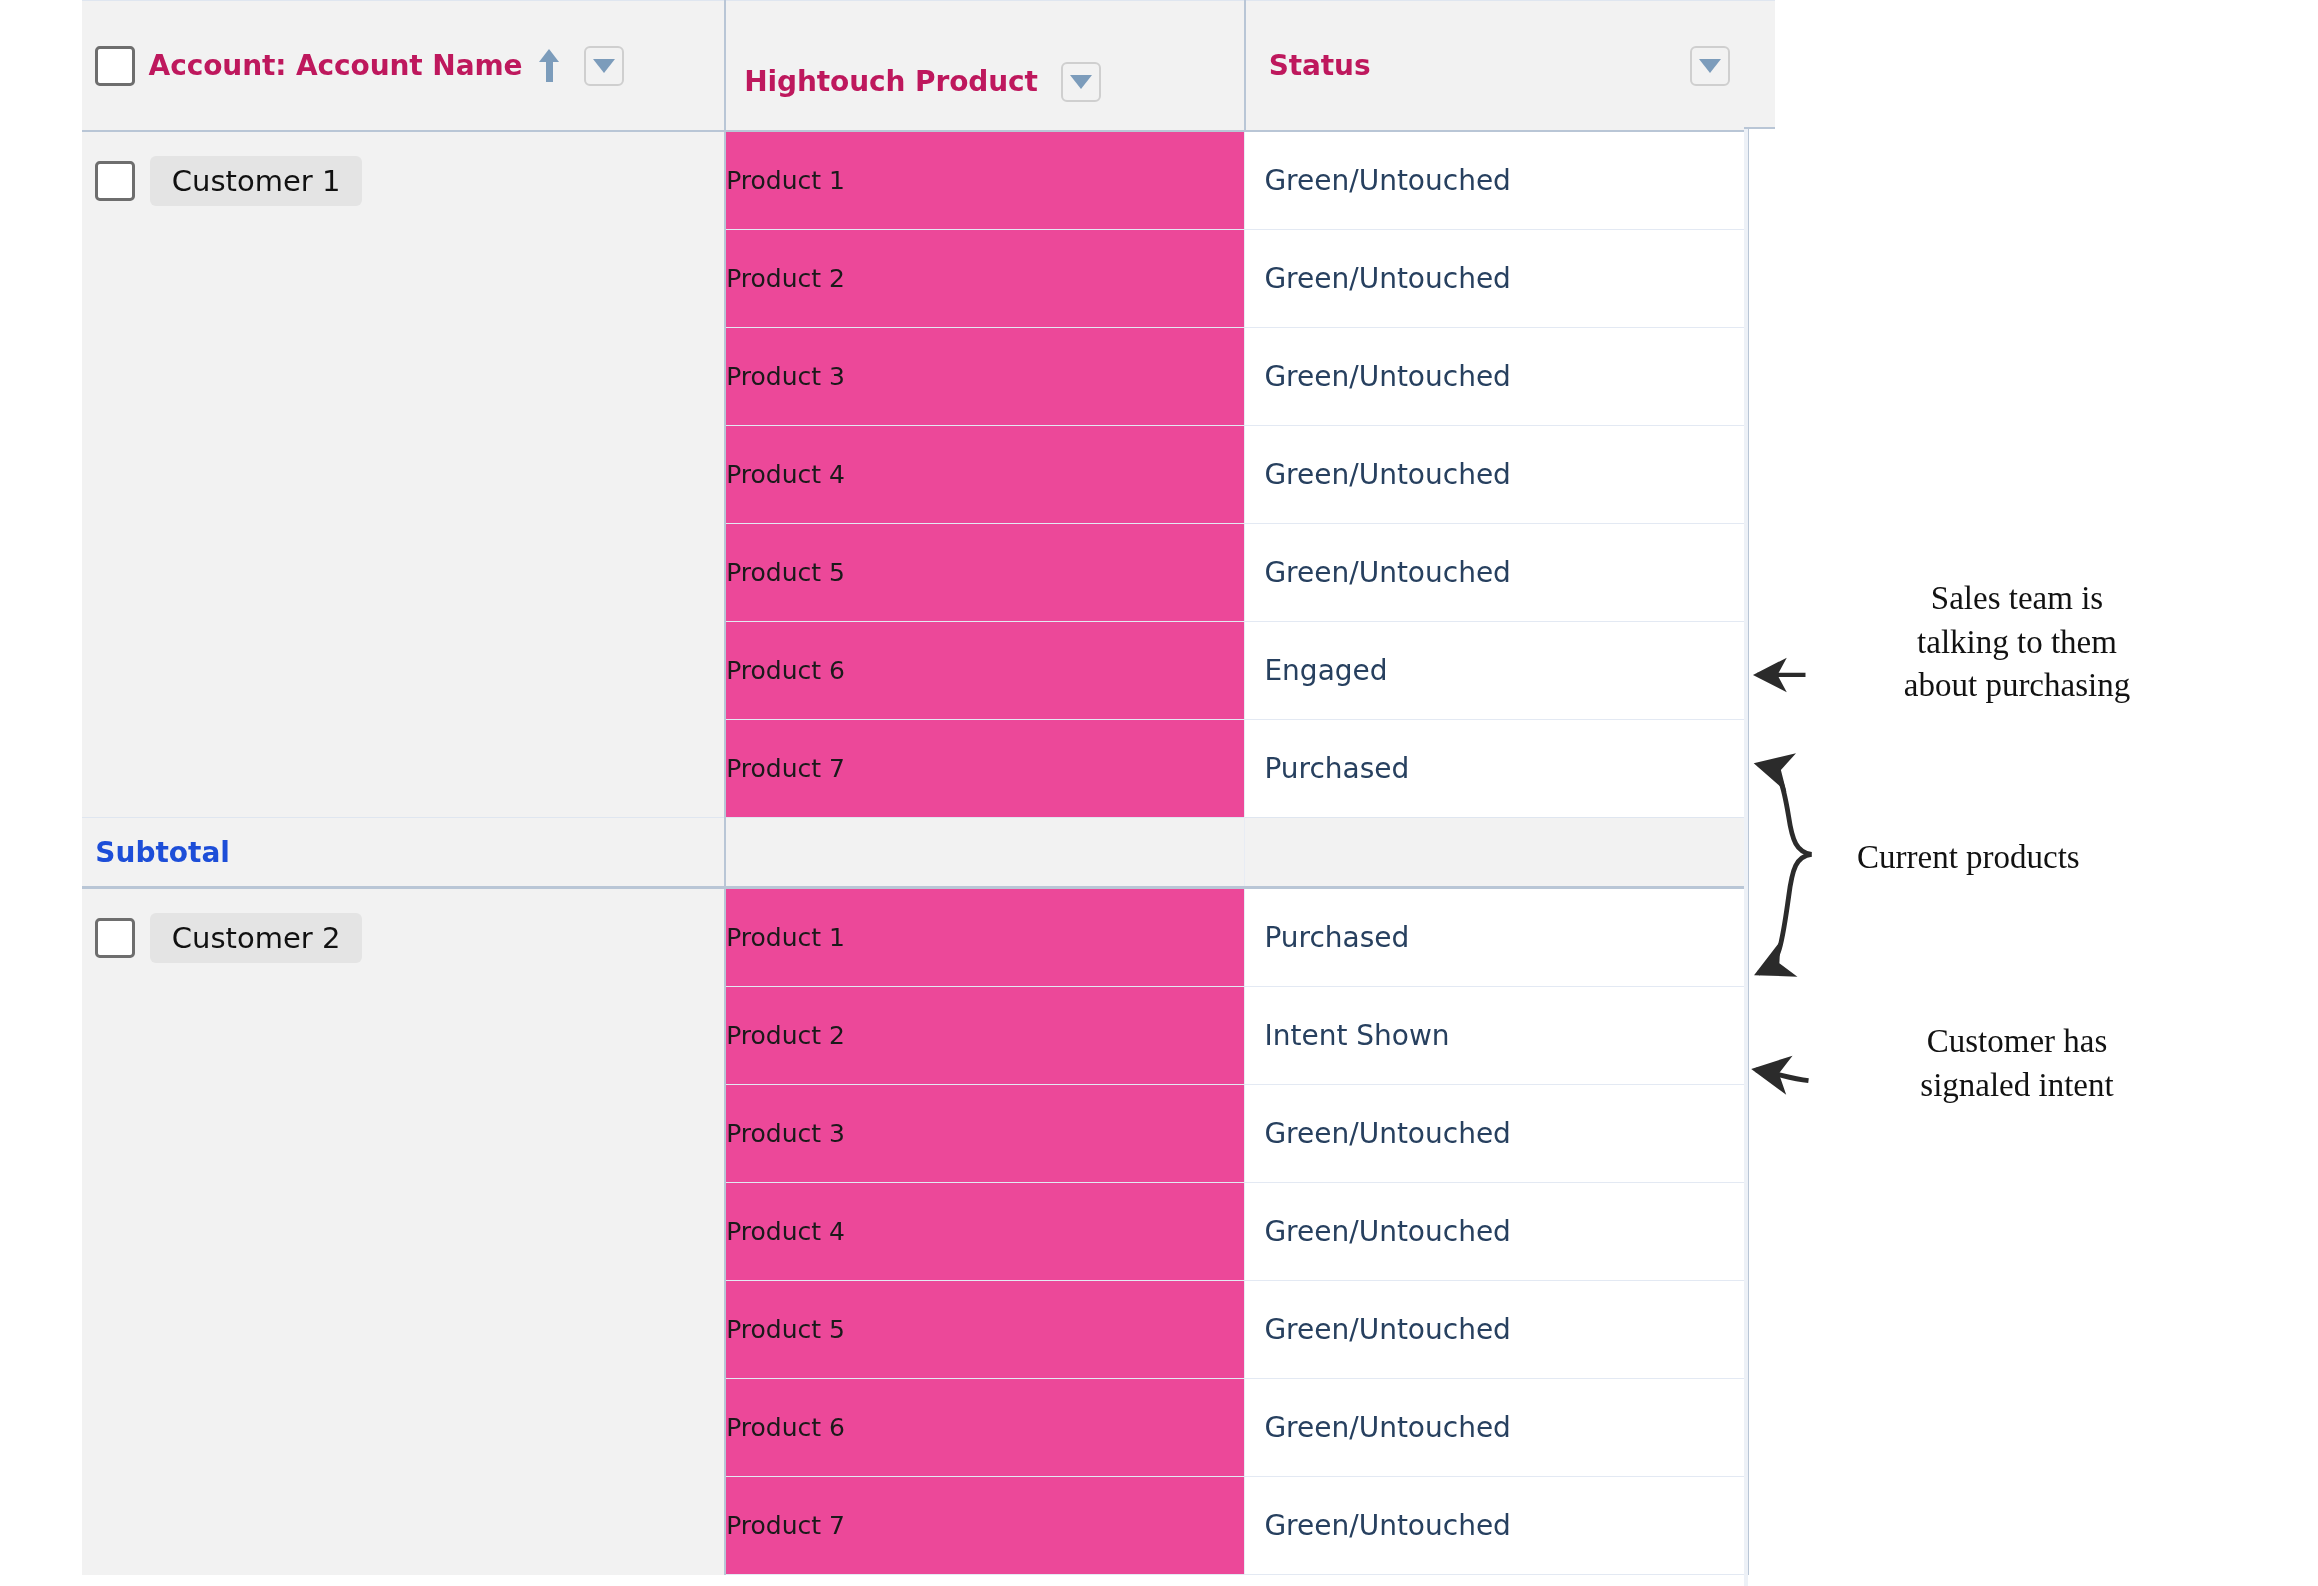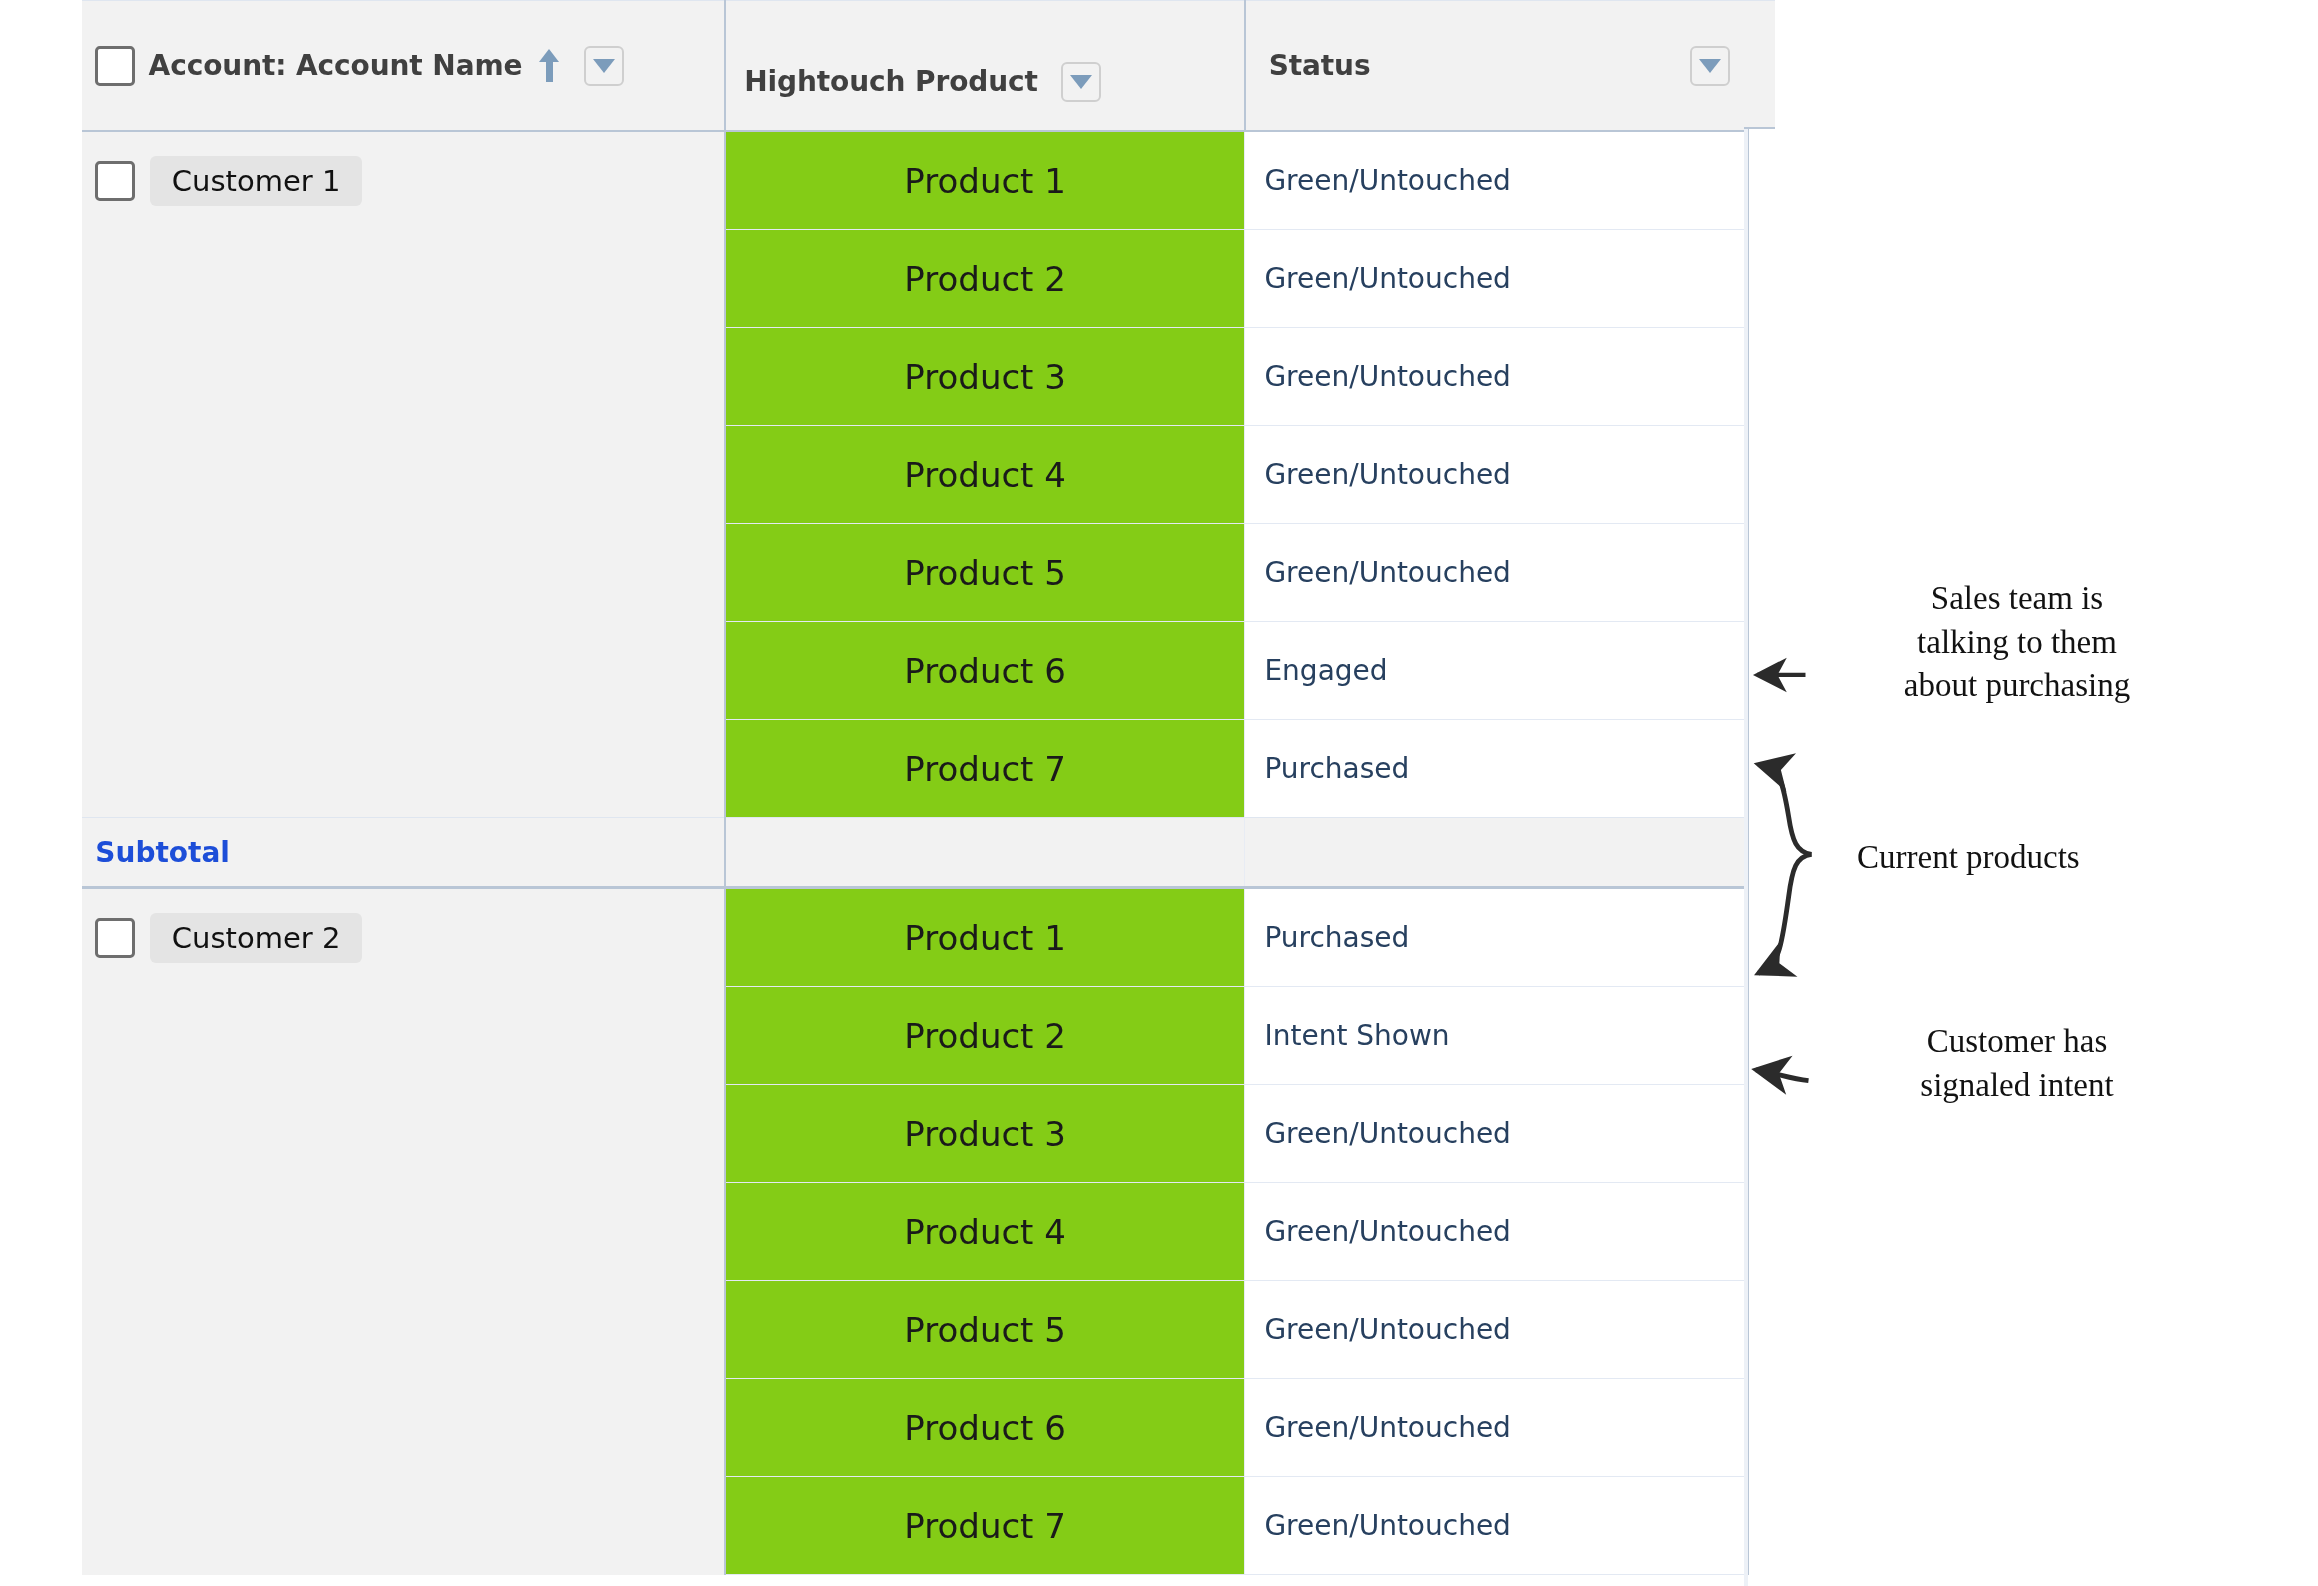--- a/index.html
+++ b/index.html
@@ -22,21 +22,21 @@
   
   thead th{
     background:#f2f2f2;
     border-top:1.8px solid #dfe6f0;
     border-bottom:2.4px solid #b9c6d6;
     padding:0;
     height:129px;
     vertical-align:middle;
     font-size:28px;
     font-weight:bold;
-    color:#404040;
+    color:#be185d;
     letter-spacing:-0.1px;
   }
   th.h-account{border-right:2.4px solid #b9c6d6;}
   th.h-product{border-right:2.4px solid #b9c6d6;}
   th.h-status{border-right:2.4px solid #b9c6d6;}
 
   .hdr-inner{display:flex;align-items:center;height:100%;box-sizing:border-box;}
   .hdr-account{padding-left:13.3px;gap:13.3px;}
   .hdr-product{padding-left:18px;gap:12px;margin-top:32px;}
   .hdr-status{padding-left:23px;gap:28px;}
@@ -89,26 +89,25 @@
     vertical-align:top;
   }
   .acct-inner{display:flex;align-items:center;gap:14.5px;padding:24px 0 0 13.3px;}
   .chip{
     background:#e4e4e4;border-radius:6px;
     padding:9.7px 22px;font-size:29px;color:#111111;white-space:nowrap;
     line-height:1.05;
   }
 
   td.prod{
-    background:#84cc16;
+    background:#ec4899;
     border-bottom:1.8px solid #e3e9f3;
     border-right:1.8px solid #e8ecf4;
-    text-align:center;
     height:97px;
-    font-size:34px;
+    font-size:25px;
     color:#1a1a1a;
   }
   td.stat{
     background:#ffffff;
     border-bottom:1.8px solid #e3e9f3;
     border-right:2.4px solid #b9c6d6;
     padding-left:19.3px;
     height:97px;
     font-size:28px;
     color:#27405f;

